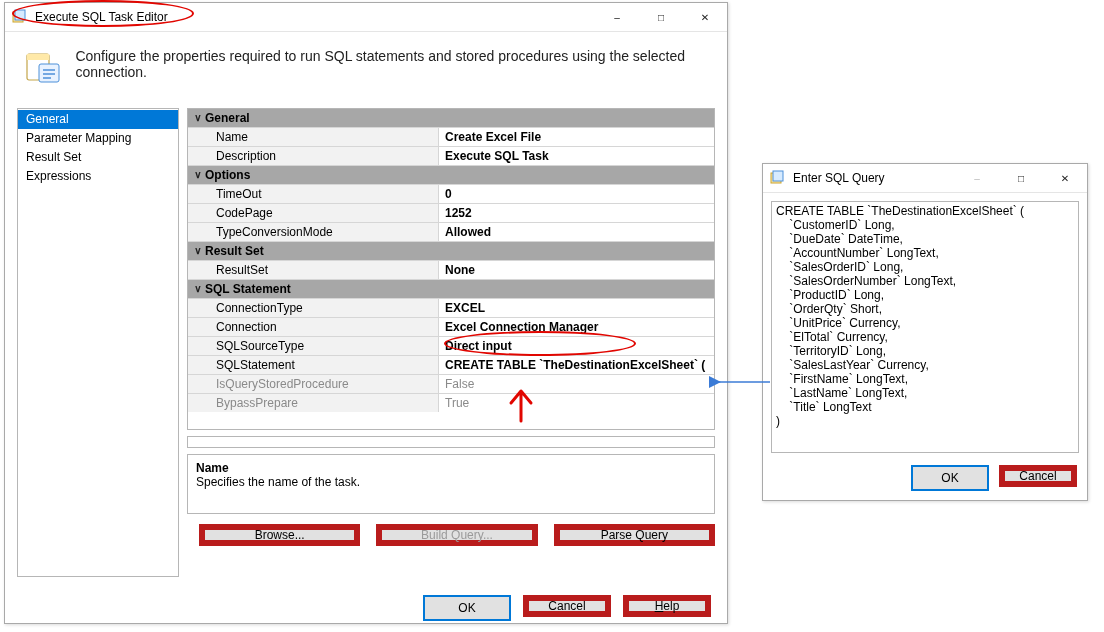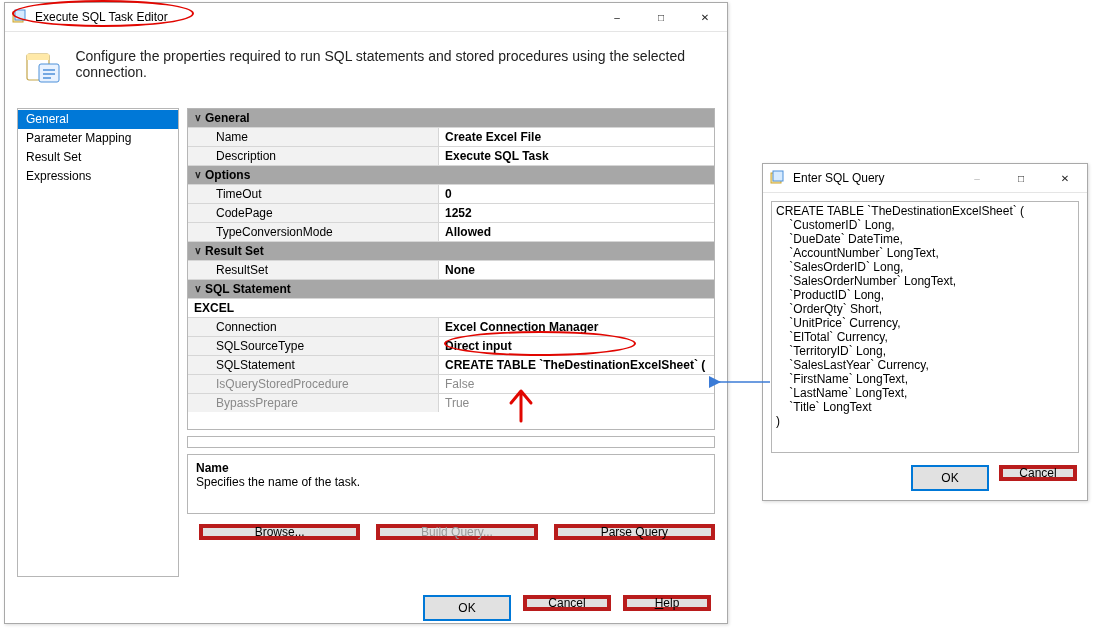--- a/index.html
+++ b/index.html
@@ -102,23 +102,23 @@
     padding: 6px 8px;
     height: 46px;
   }
   .info-box .h { font-weight: 700; }
 
   .btn-row { display: flex; gap: 16px; justify-content: center; margin: 4px 0 0 12px; }
   .btn-row .btn { flex: 1 1 0; }
   .bottom-row { display: flex; gap: 12px; justify-content: flex-end; padding: 14px 16px 14px 0; }
 
   .btn {
-    height: 16px; min-width: 88px;
+    height: 22px; min-width: 88px;
     background: #e1e1e1;
-    border: 4px solid #b91c1c;
+    border: 6px solid #b91c1c;
     font: inherit;
     display: inline-flex; align-items: center; justify-content: center;
     padding: 0 12px;
     cursor: default;
   }
   .btn.disabled { color: #9a9a9a; }
   .btn.default { border: 2px solid #0078d7; height: 26px; margin-left: 20px; }
   .btn .ul { text-decoration: underline; }
 
   
@@ -220,20 +220,21 @@
           </div>
           <div class="pg-row">
             <div class="pg-name">ResultSet</div>
             <div class="pg-val">None</div>
           </div>
           <div class="pg-cat">
             <span class="pg-cat-chevron">∨</span>
             <span>SQL Statement</span>
           </div>
           <div class="pg-row">
+            <div class="pg-name">ConnectionType</div>
             <div class="pg-val">EXCEL</div>
           </div>
           <div class="pg-row">
             <div class="pg-name">Connection</div>
             <div class="pg-val">Excel Connection Manager</div>
           </div>
           <div class="pg-row">
             <div class="pg-name">SQLSourceType</div>
             <div class="pg-val">Direct input</div>
           </div>

